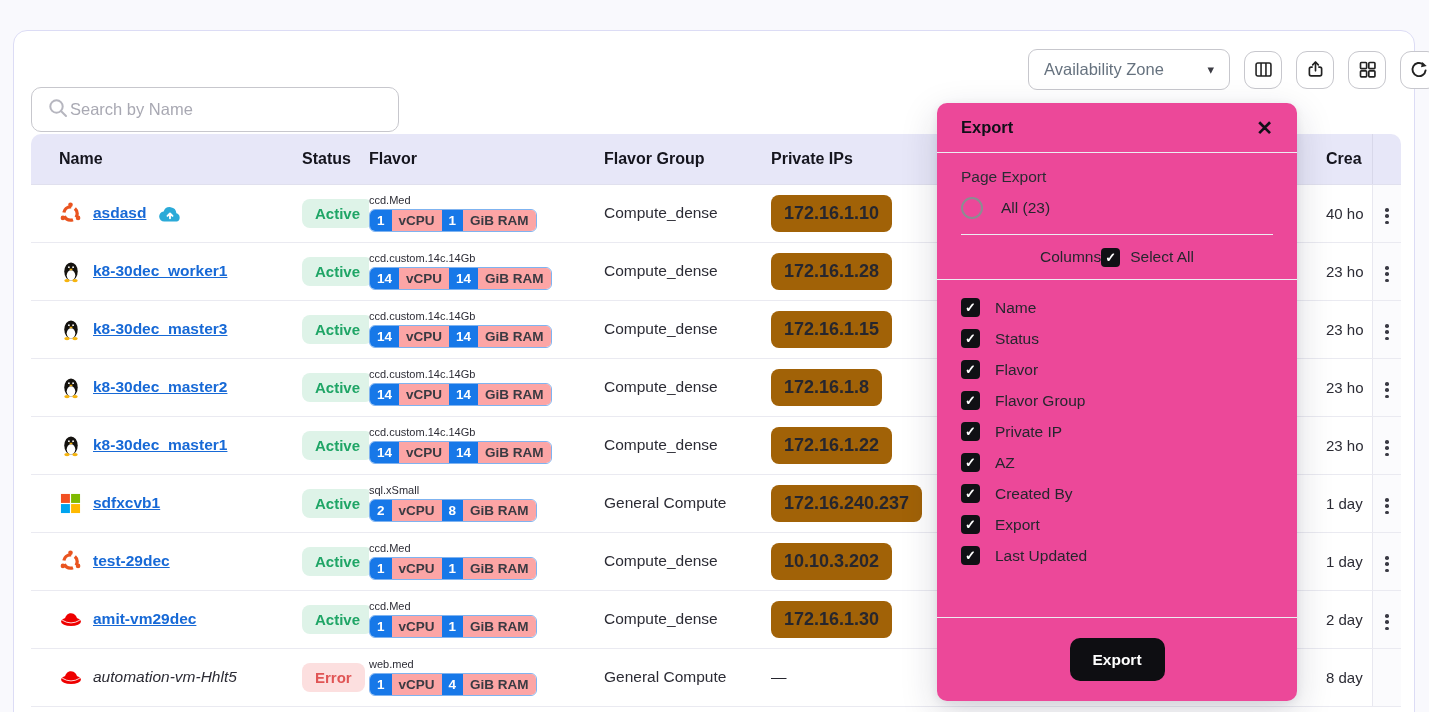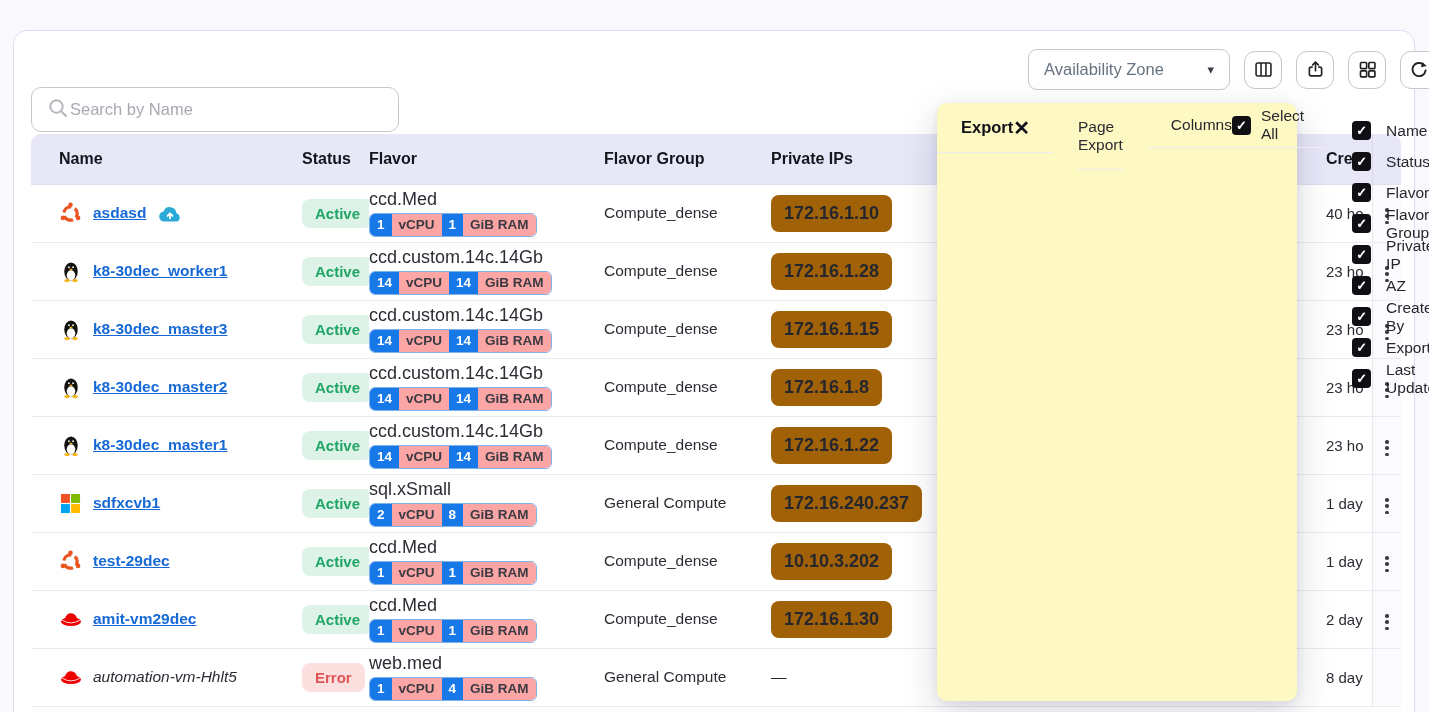--- a/index.html
+++ b/index.html
@@ -62,21 +62,21 @@
   .os-ico { width:23px; height:23px; display:grid; place-items:center; flex:0 0 auto; }
   a.vm-link { color:var(--link,#1769d6); font-weight:700; text-decoration:underline; }
   .vm-plain { color:#2c2c35; font-weight:400;font-style:italic; }
   .backup-ico { display:grid; place-items:center; }
   .pill {
     display:inline-block; padding:6px 13px; border-radius:8px;
     font-weight:700; font-size:15px;
   }
   .pill.active { background:var(--active-bg,#def3e8); color:var(--active-fg,#1fa566); }
   .pill.error  { background:var(--error-bg,#fcdfdf); color:var(--error-fg,#e05555); }
-  .flavor-name { margin-bottom:3px; font-size:18px; }
+  .flavor-name { margin-bottom:3px; font-size:11px; }
   .spec {
     display:inline-flex; border:1px solid #7fb3f0; border-radius:6px;
     overflow:hidden; font-size:13.5px; font-weight:700; line-height:1;
   }
   .spec .num { background:var(--accent,#1778e8); color:#fff; padding:4px 7px; }
   .spec .lbl { background:#fca5a5; color:#3a3a42; padding:4px 7px; font-weight:600; }
   .ip-chip {
     display:inline-block; background:#a16207; border-radius:8px;
     padding:8px 13px; font-weight:700; font-size:18px; color:#26262e;
   }
@@ -84,23 +84,23 @@
   td.c-created { padding-left:12px; font-size:15px; }
   td.c-actions { border-left:1px solid #e8e8f0; background:#fbfbfd; text-align:center; }
   .kebab {
     display:inline-flex; flex-direction:column; gap:2.6px; cursor:pointer;
     padding:4px 6px; background:none; border:none;
   }
   .kebab i { width:3.6px; height:3.6px; border-radius:50%; background:#3a3a44; }
   
   .modal {
     position:absolute; left:937px; top:103px; width:360px; height:598px;
-    background:#fef9c3; border-radius:10px; z-index:5;
+    background:#ec4899; border-radius:10px; z-index:5;
     box-shadow:0 12px 36px rgba(30,30,60,.17), 0 2px 8px rgba(30,30,60,.08);
-    display:flex; flex-direction:row; font-size:15.5px; color:#26262e;
+    display:flex; flex-direction:column; font-size:15.5px; color:#26262e;
   }
   .m-head {
     height:50px; flex:0 0 auto; display:flex; align-items:center;
     justify-content:space-between; padding:0 24px; border-bottom:1px solid #ededf2;
   }
   .m-title { font-size:16.5px; font-weight:700; color:#101018; }
   .m-close { border:none; background:none; font-size:20px; font-weight:700; color:#101018; cursor:pointer; line-height:1; }
   .m-section { padding:0 24px; }
   .pe-label { margin-top:15px; color:#2b2b33; }
   .radio-row { display:flex; align-items:center; gap:18px; margin-top:11px; cursor:pointer; }
@@ -566,20 +566,24 @@
   </div>
 </div>
 
 <div class="modal">
   <div class="m-head">
     <span class="m-title">Export</span>
     <button class="m-close">✕</button>
   </div>
   <div class="m-section">
     <div class="pe-label">Page Export</div>
+    <div class="radio-row">
+      <span class="radio off"></span>
+      <span>All (23)</span>
+    </div>
     <div class="m-div"></div>
   </div>
   <div class="cols-row">
     <span>Columns</span>
     <span class="selall">
       <span class="cb">✓</span>
       <span>Select All</span>
     </span>
   </div>
   <div class="col-list">

